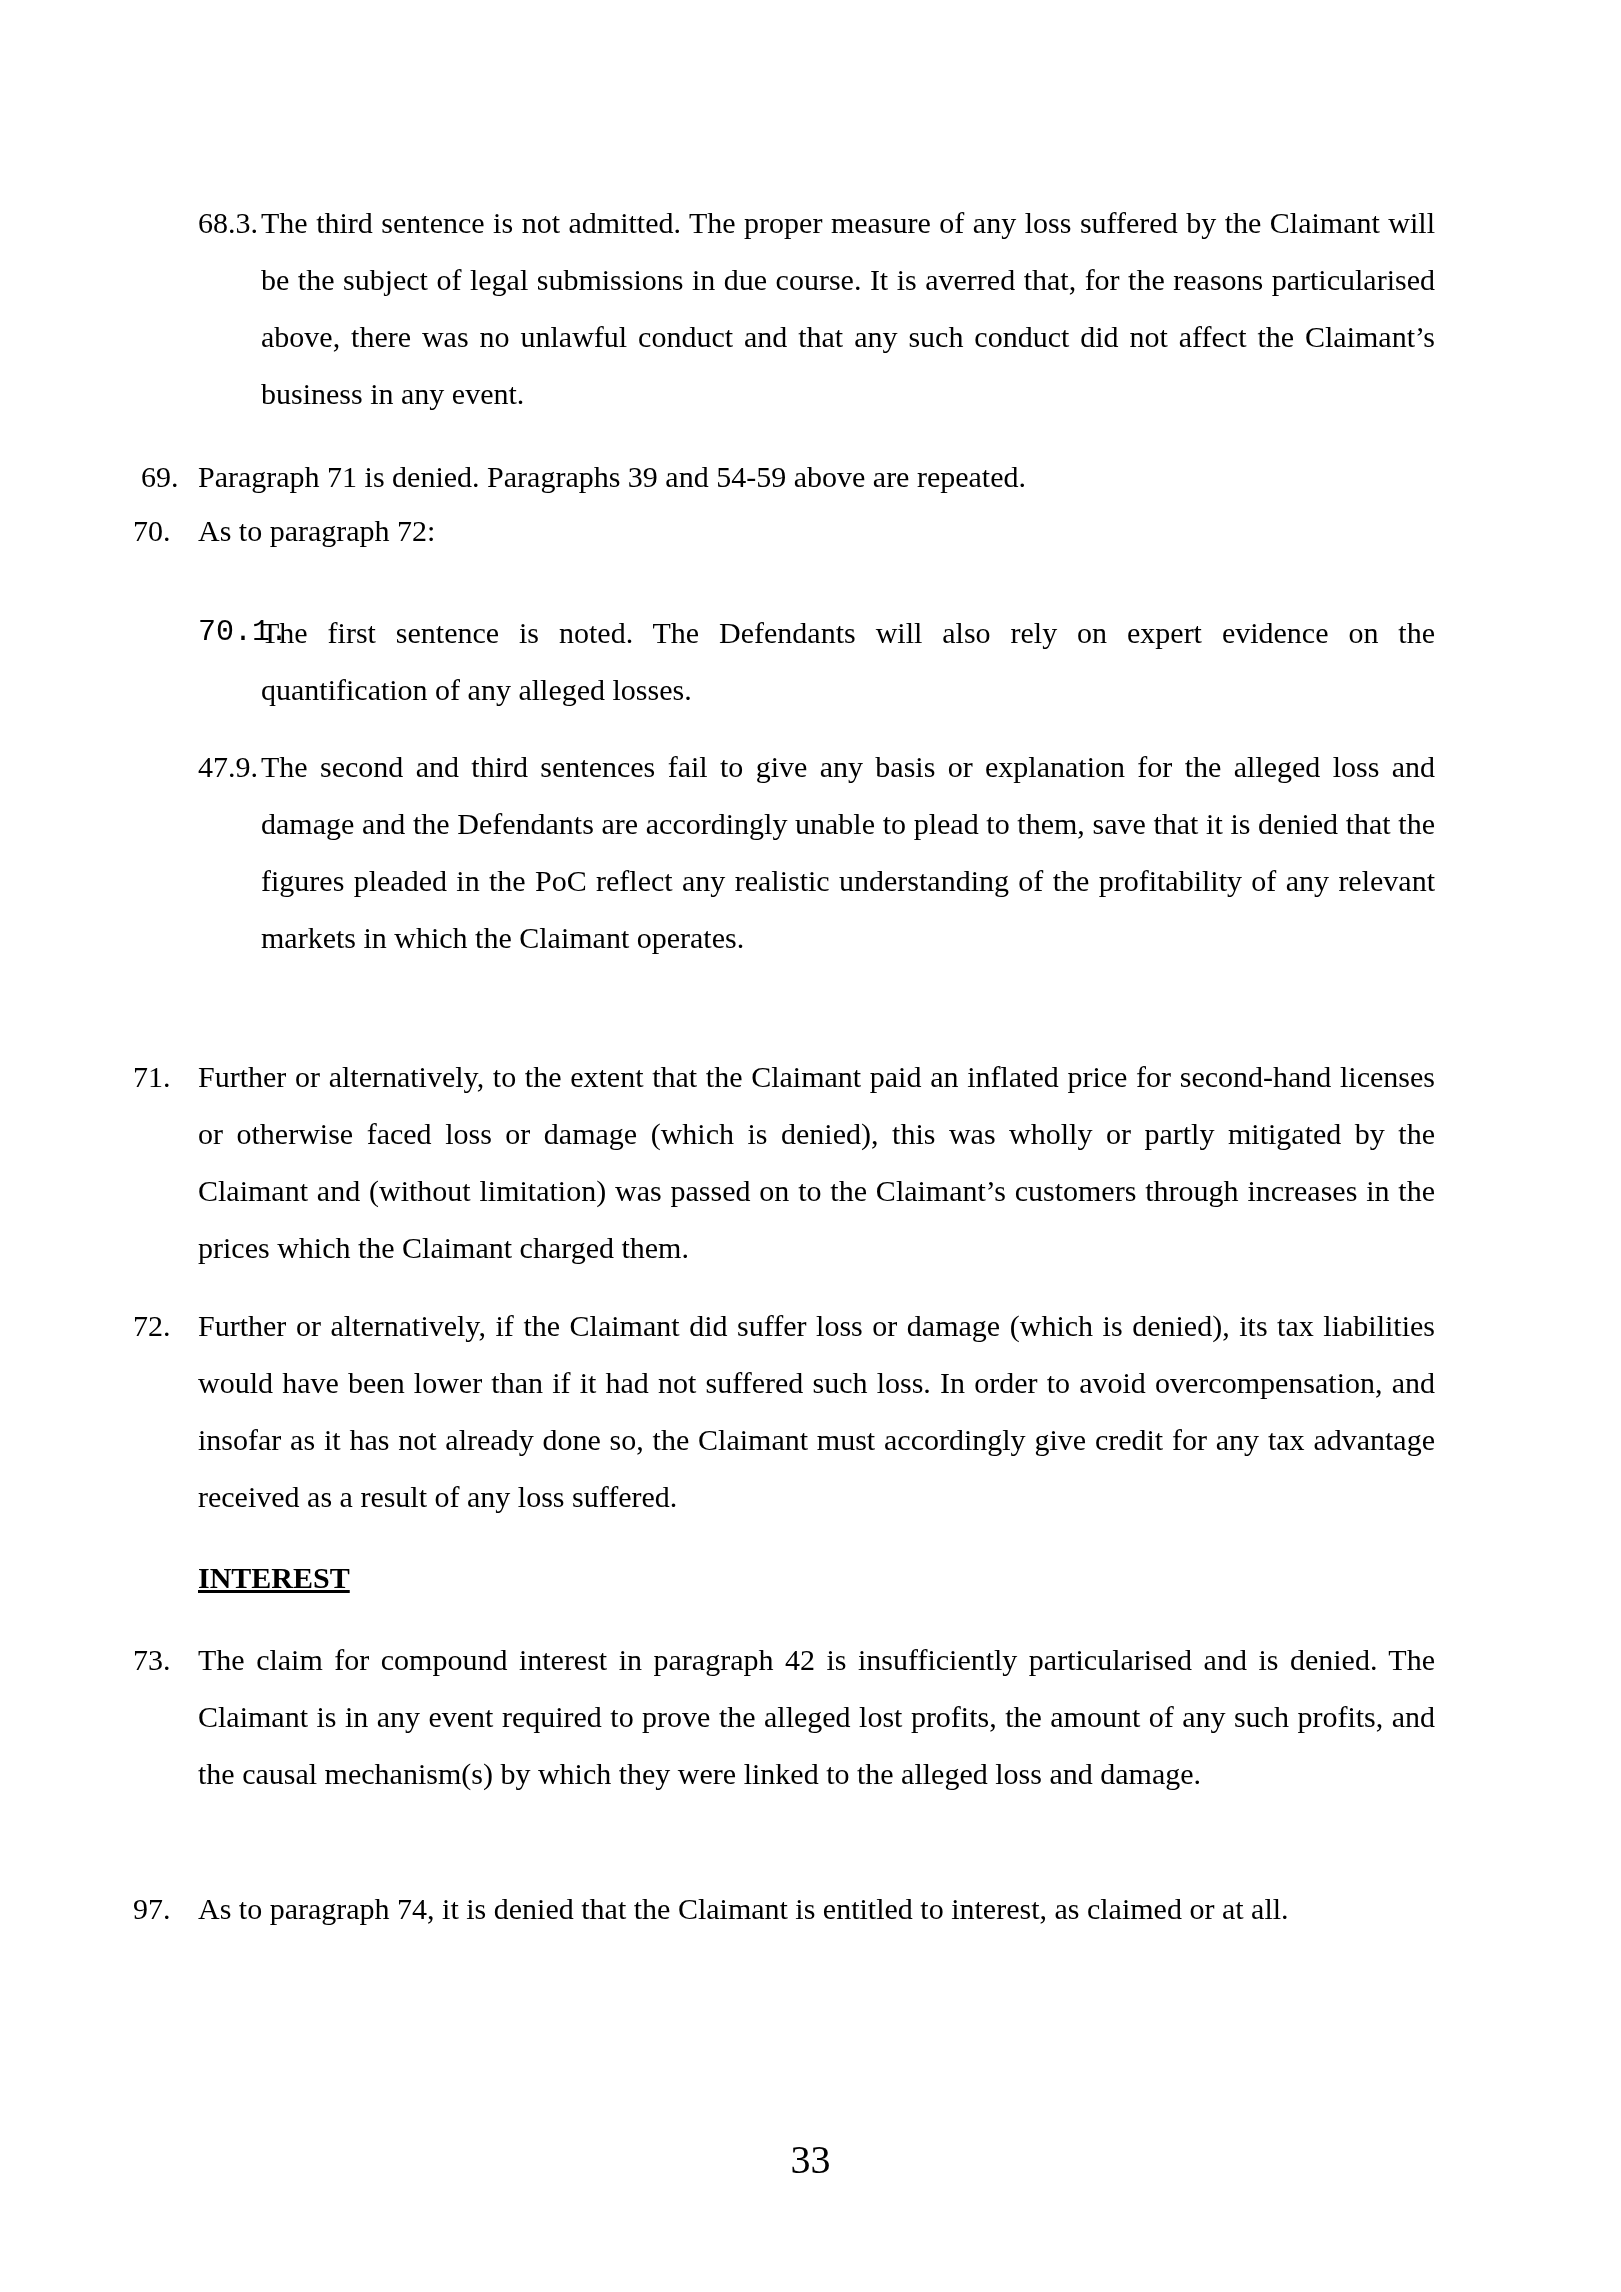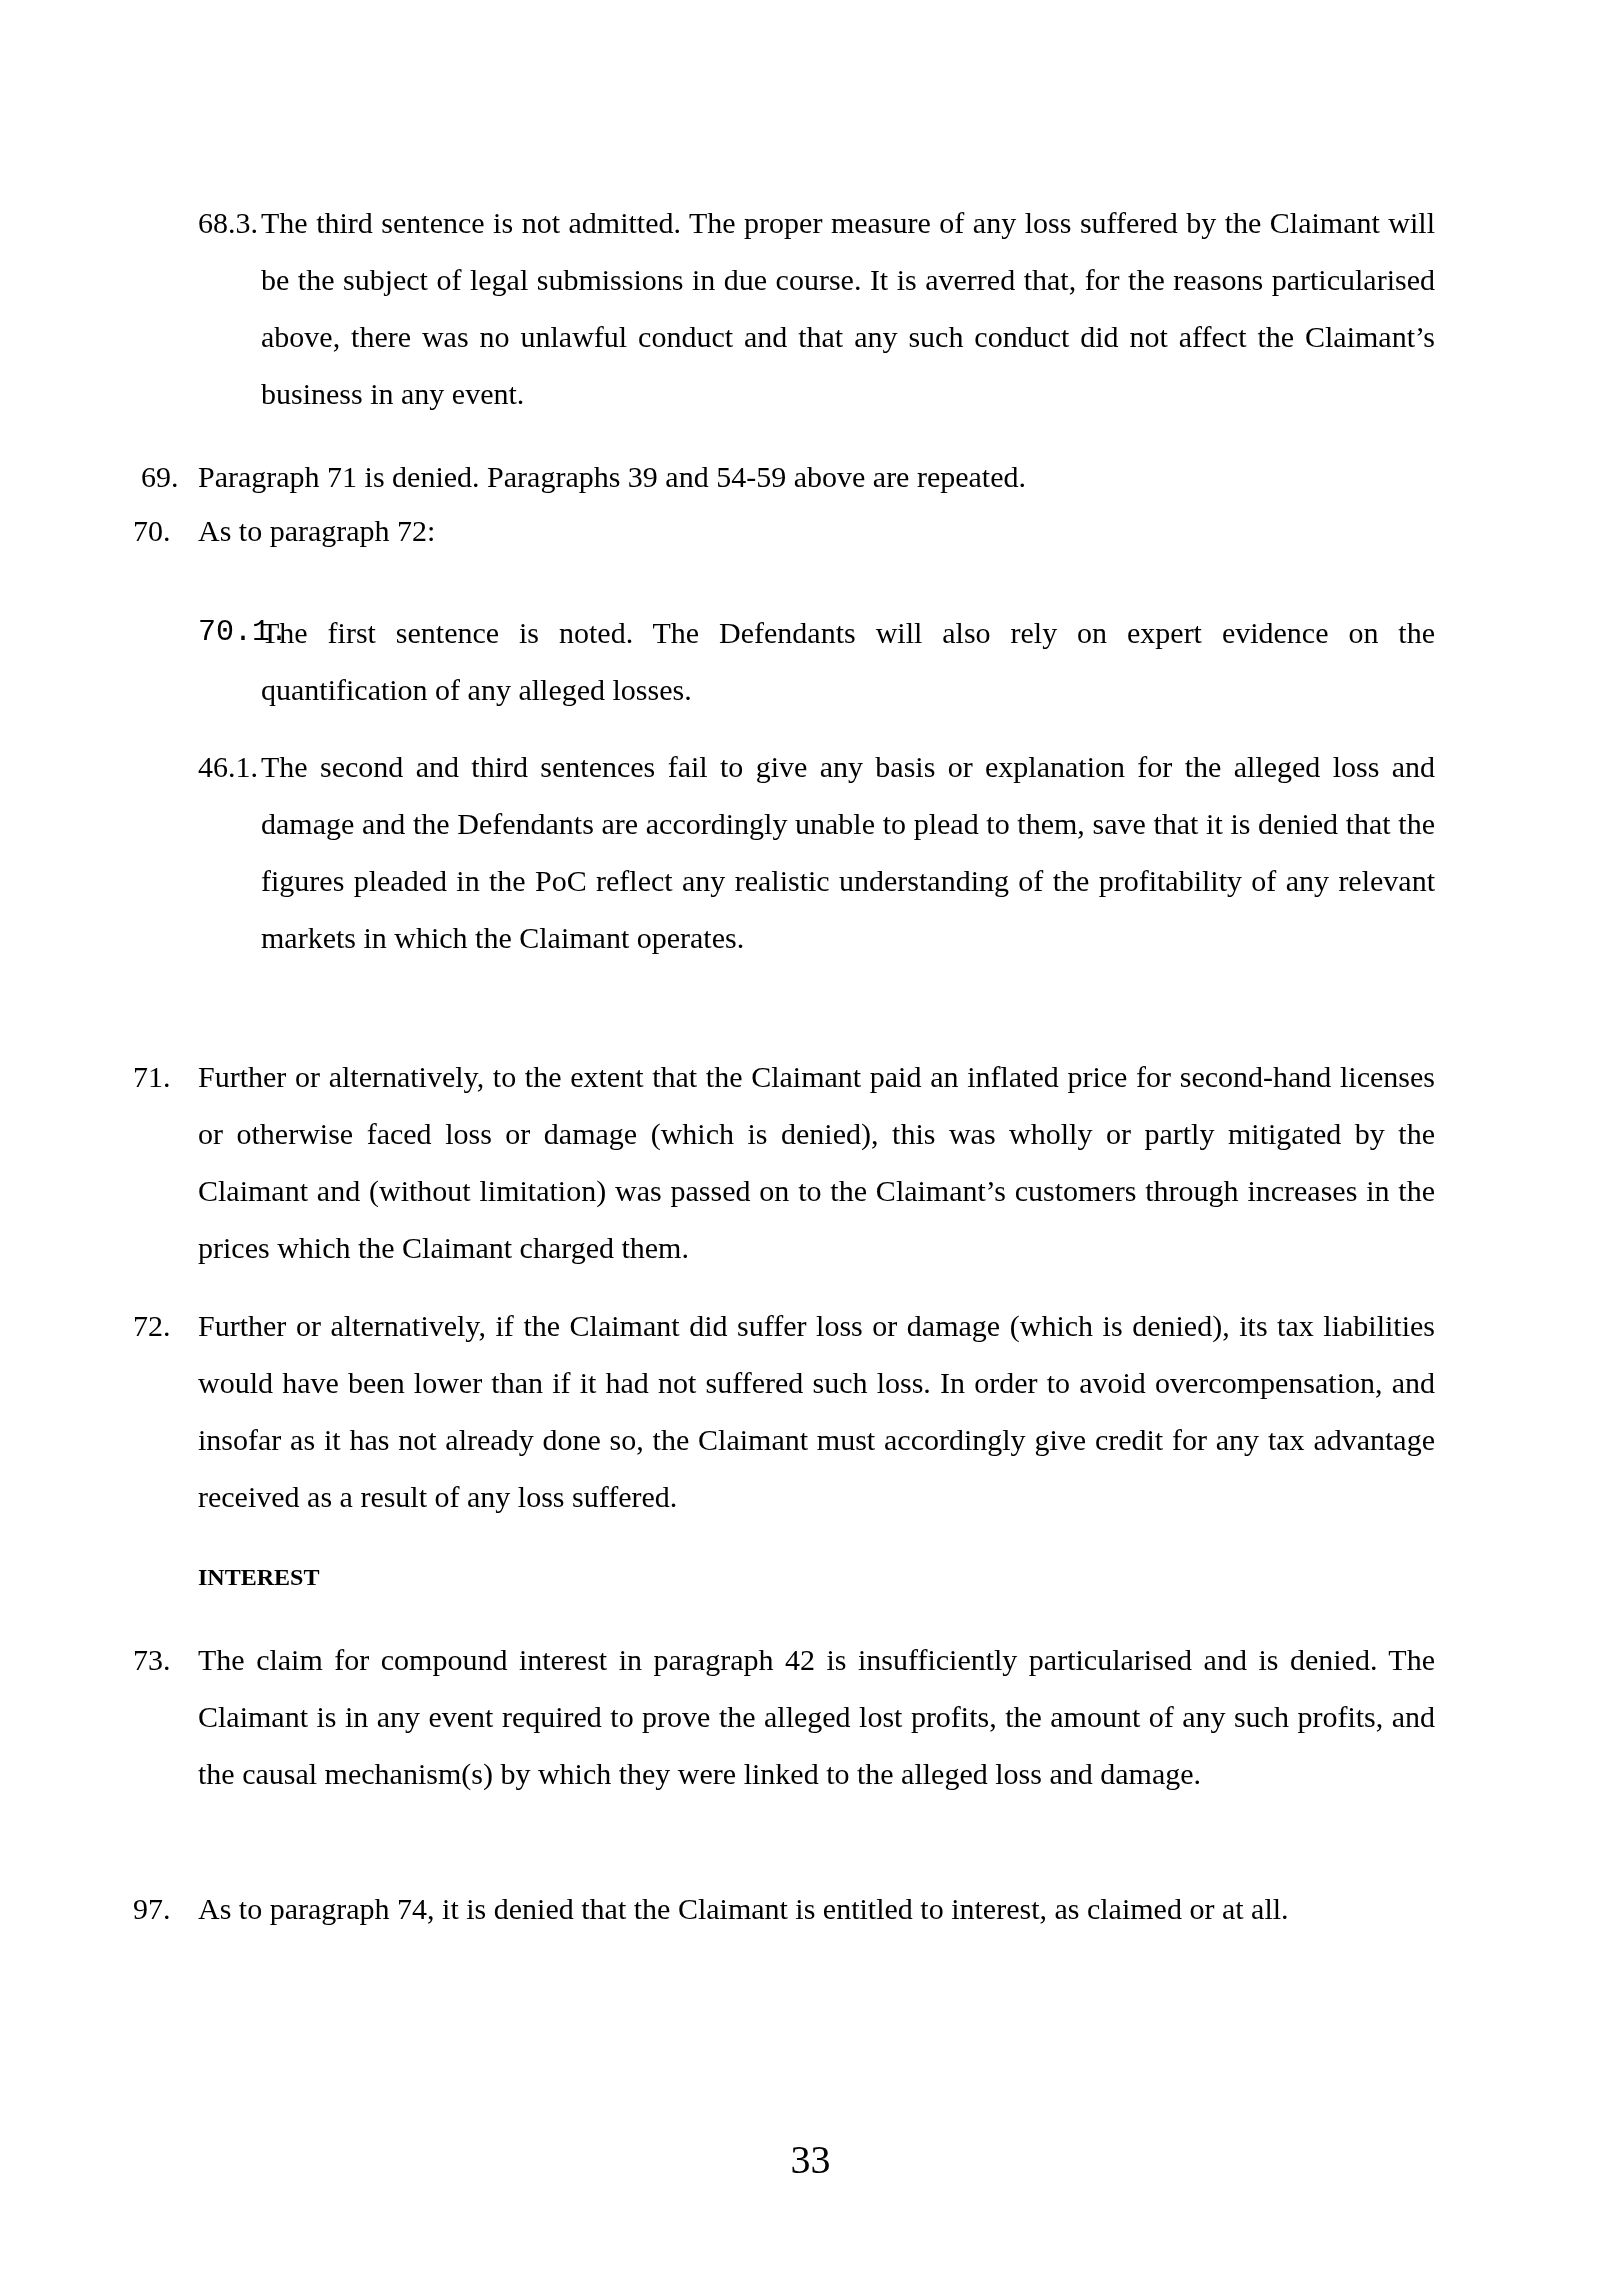--- a/index.html
+++ b/index.html
@@ -12,21 +12,21 @@
   .para {
     position: absolute;
     font-size: 30px;
     line-height: 57px;
   }
   .num { position: absolute; top: 0; }
   .text { text-align: justify; }
   .text.last-left { text-align: left; }
   .heading {
     position: absolute; left: 198px; top: 1558px;
-    font-size: 24px; font-weight: bold; line-height: 39px;
+    font-size: 30px; font-weight: bold; line-height: 39px; text-decoration: underline;
   }
   .page-number {
     position: absolute; left: 0; width: 1621px; top: 2140px;
     text-align: center; font-size: 40px; line-height: 39px;
   }
 </style>
 </head>
 <body>
 
 <div class="page">
@@ -45,21 +45,21 @@
     <span class="num" style="left:0;">70.</span>
     <div class="text last-left" style="margin-left:65px; width:1237px;">As to paragraph 72:</div>
   </div>
 
   <div class="para" style="left:198px; top:604px; width:1237px;">
     <span class="num" style="left:0;font-family:Liberation Mono, monospace;">70.1.</span>
     <div class="text" style="margin-left:63px; width:1174px;">The first sentence is noted. The Defendants will also rely on expert evidence on the quantification of any alleged losses.</div>
   </div>
 
   <div class="para" style="left:198px; top:738px; width:1237px;">
-    <span class="num" style="left:0;">46.1.</span>
+    <span class="num" style="left:0;">47.9.</span>
     <div class="text" style="margin-left:63px; width:1174px;">The second and third sentences fail to give any basis or explanation for the alleged loss and damage and the Defendants are accordingly unable to plead to them, save that it is denied that the figures pleaded in the PoC reflect any realistic understanding of the profitability of any relevant markets in which the Claimant operates.</div>
   </div>
 
   <div class="para" style="left:133px; top:1048px; width:1302px;">
     <span class="num" style="left:0;">71.</span>
     <div class="text" style="margin-left:65px; width:1237px;">Further or alternatively, to the extent that the Claimant paid an inflated price for second-hand licenses or otherwise faced loss or damage (which is denied), this was wholly or partly mitigated by the Claimant and (without limitation) was passed on to the Claimant’s customers through increases in the prices which the Claimant charged them.</div>
   </div>
 
   <div class="para" style="left:133px; top:1297px; width:1302px;">
     <span class="num" style="left:0;">72.</span>

